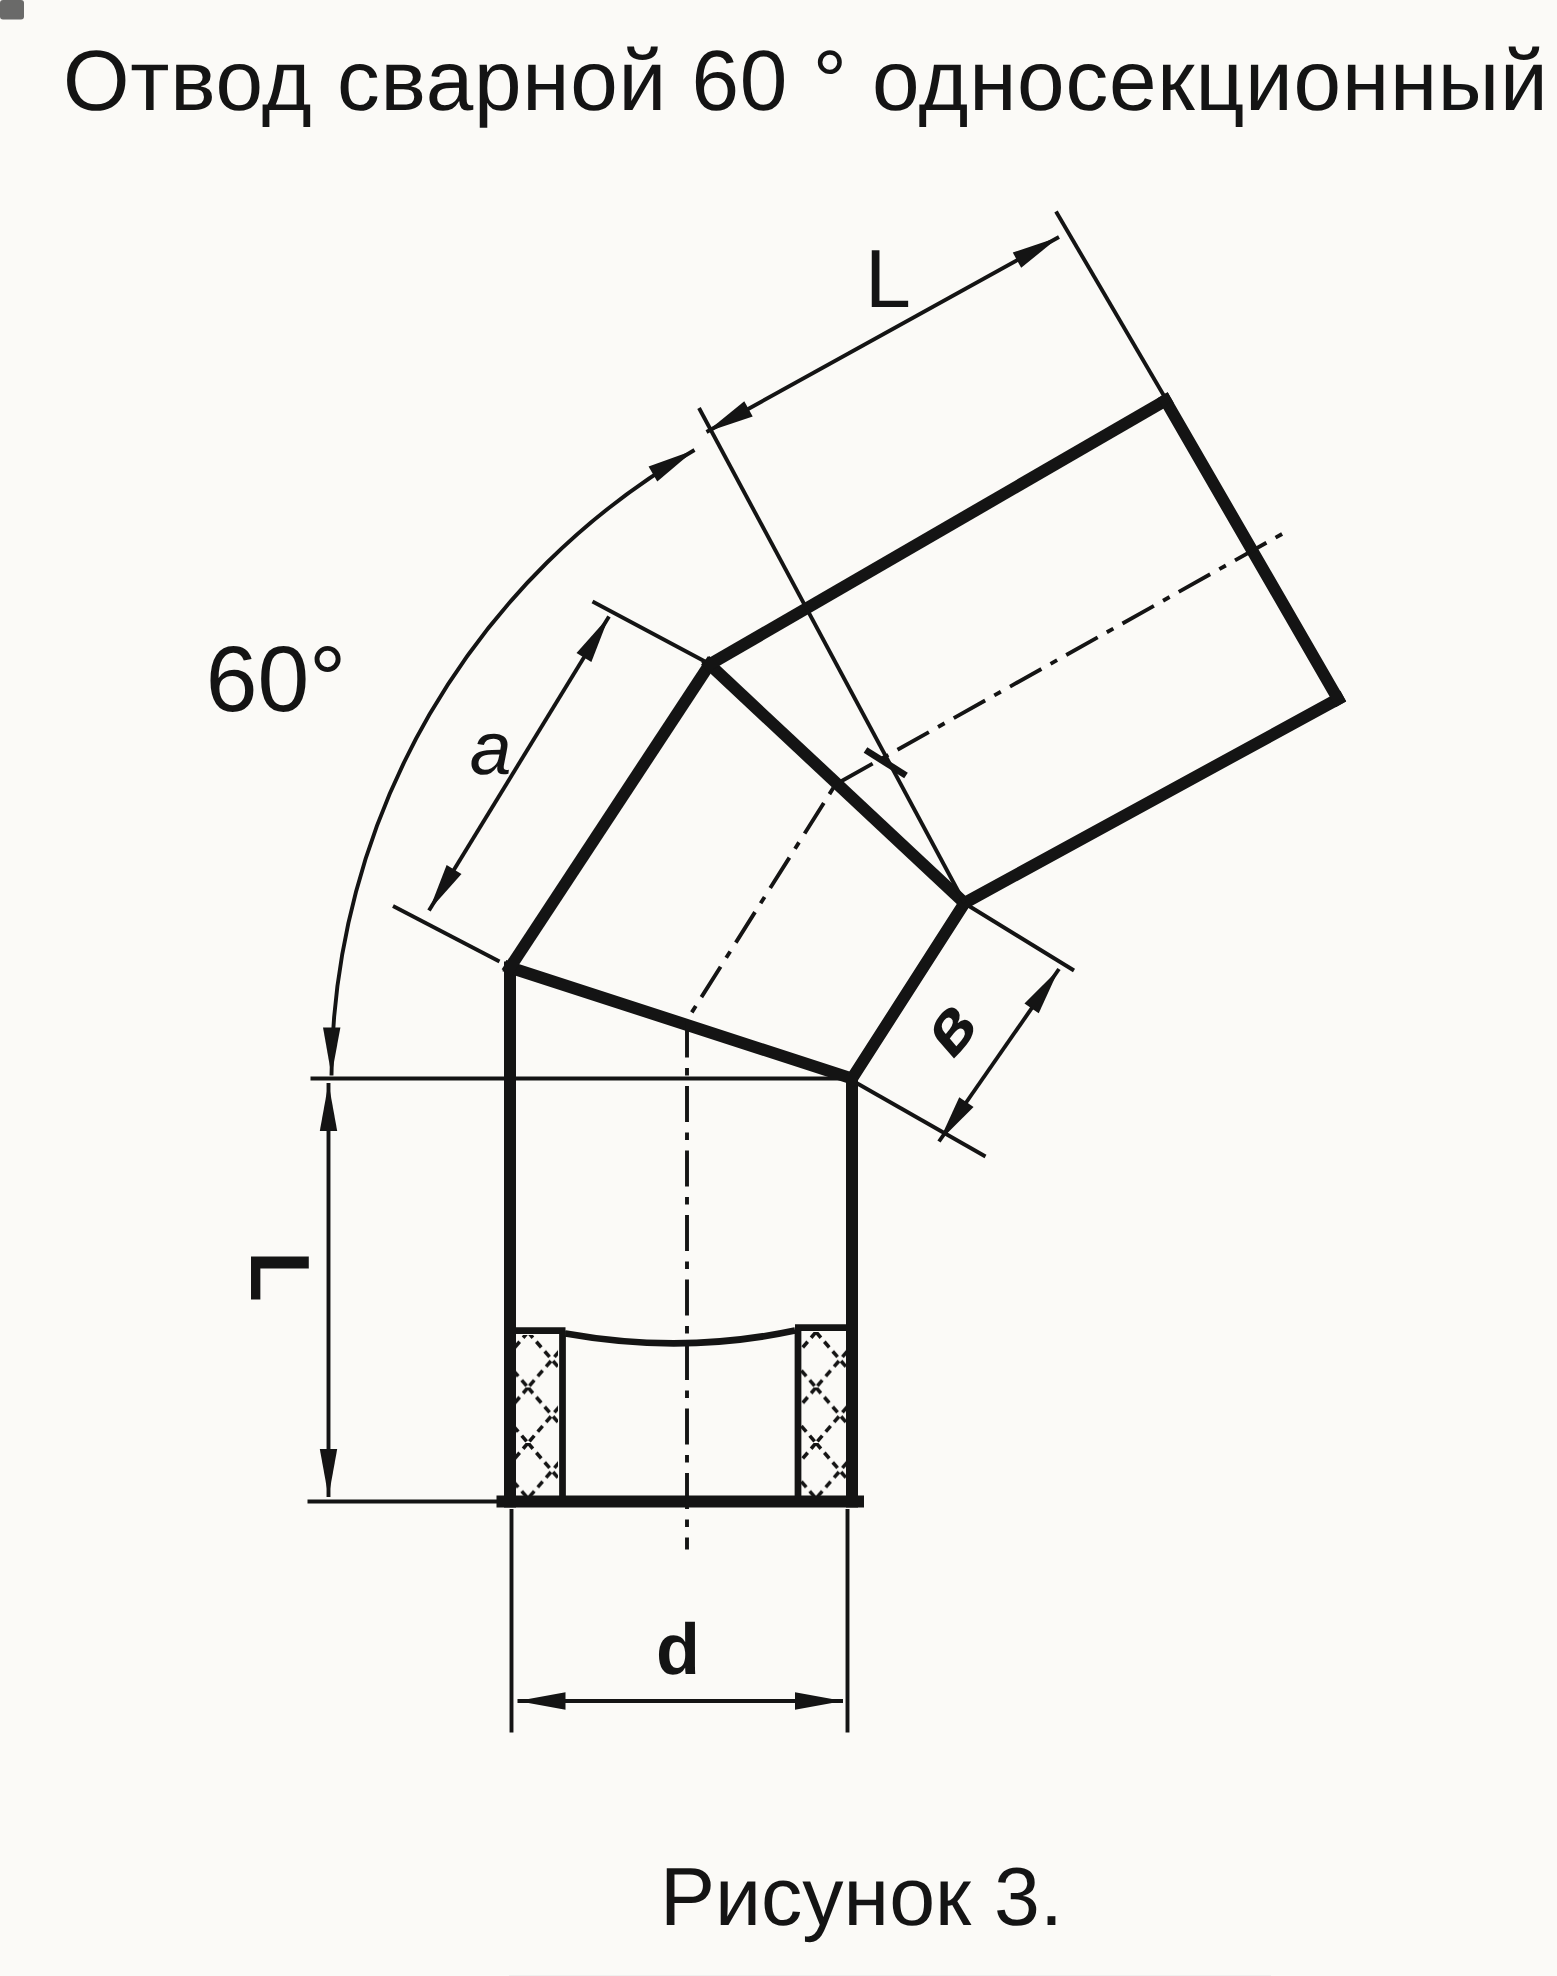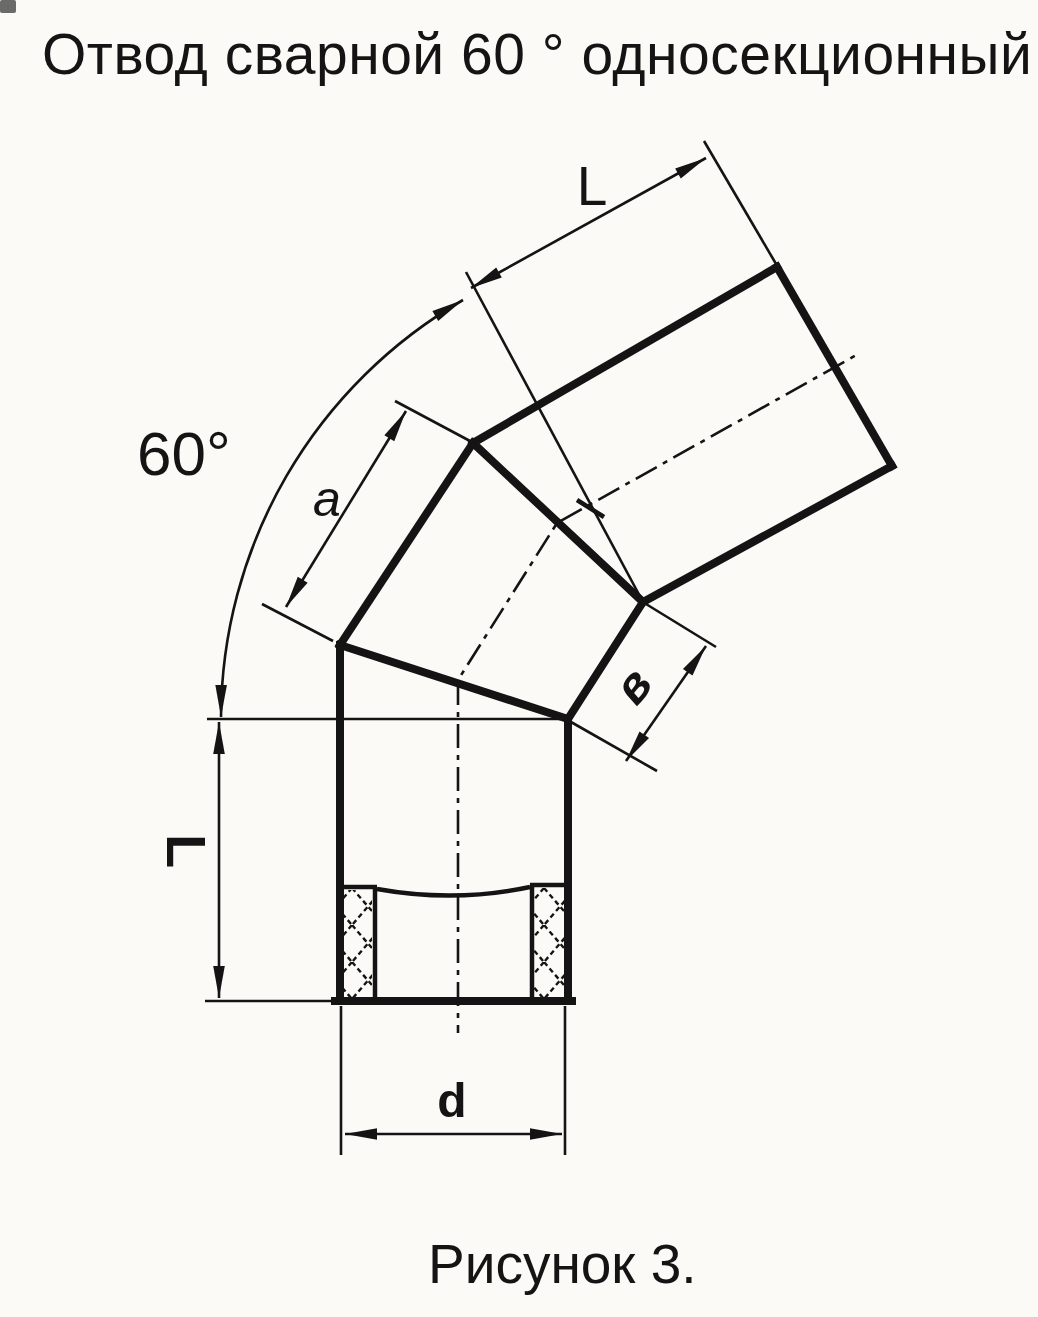--- a/index.html
+++ b/index.html
@@ -33,21 +33,21 @@
   .a-label{left:327px;top:499px;font-size:50px;font-style:italic;}
   .v-label{
     left:633px;top:686px;font-size:48px;font-style:italic;font-weight:600;
     transform:translate(-50%,-50%) rotate(-52deg);
   }
   .l-left-label{
     left:186px;top:851px;font-size:56px;font-weight:600;
     transform:translate(-50%,-50%) rotate(90deg);
   }
   .d-label{left:452px;top:1101px;font-size:48px;font-weight:700;}
-  .caption{left:428px;top:1237px;font-size:55px;}
+  .caption{left:440px;top:1237px;font-size:55px;}
   .speck{position:absolute;left:0;top:0;width:16px;height:13px;background:#3a3a3a;opacity:.75;border-radius:2px;}
   svg .thick{stroke:var(--ink);stroke-width:8;fill:none;stroke-linecap:square;}
   svg .med{stroke:var(--ink);stroke-width:4.5;fill:none;stroke-linecap:butt;}
   svg .thin{stroke:var(--ink);stroke-width:2.6;fill:none;stroke-linecap:butt;}
   svg .dim{marker-start:url(#arr);marker-end:url(#arr);}
   svg .cline{stroke:var(--ink);stroke-width:2.6;fill:none;stroke-dasharray:24 7 5 7;stroke-dashoffset:16;}
 </style>
 </head>
 <body>
 

